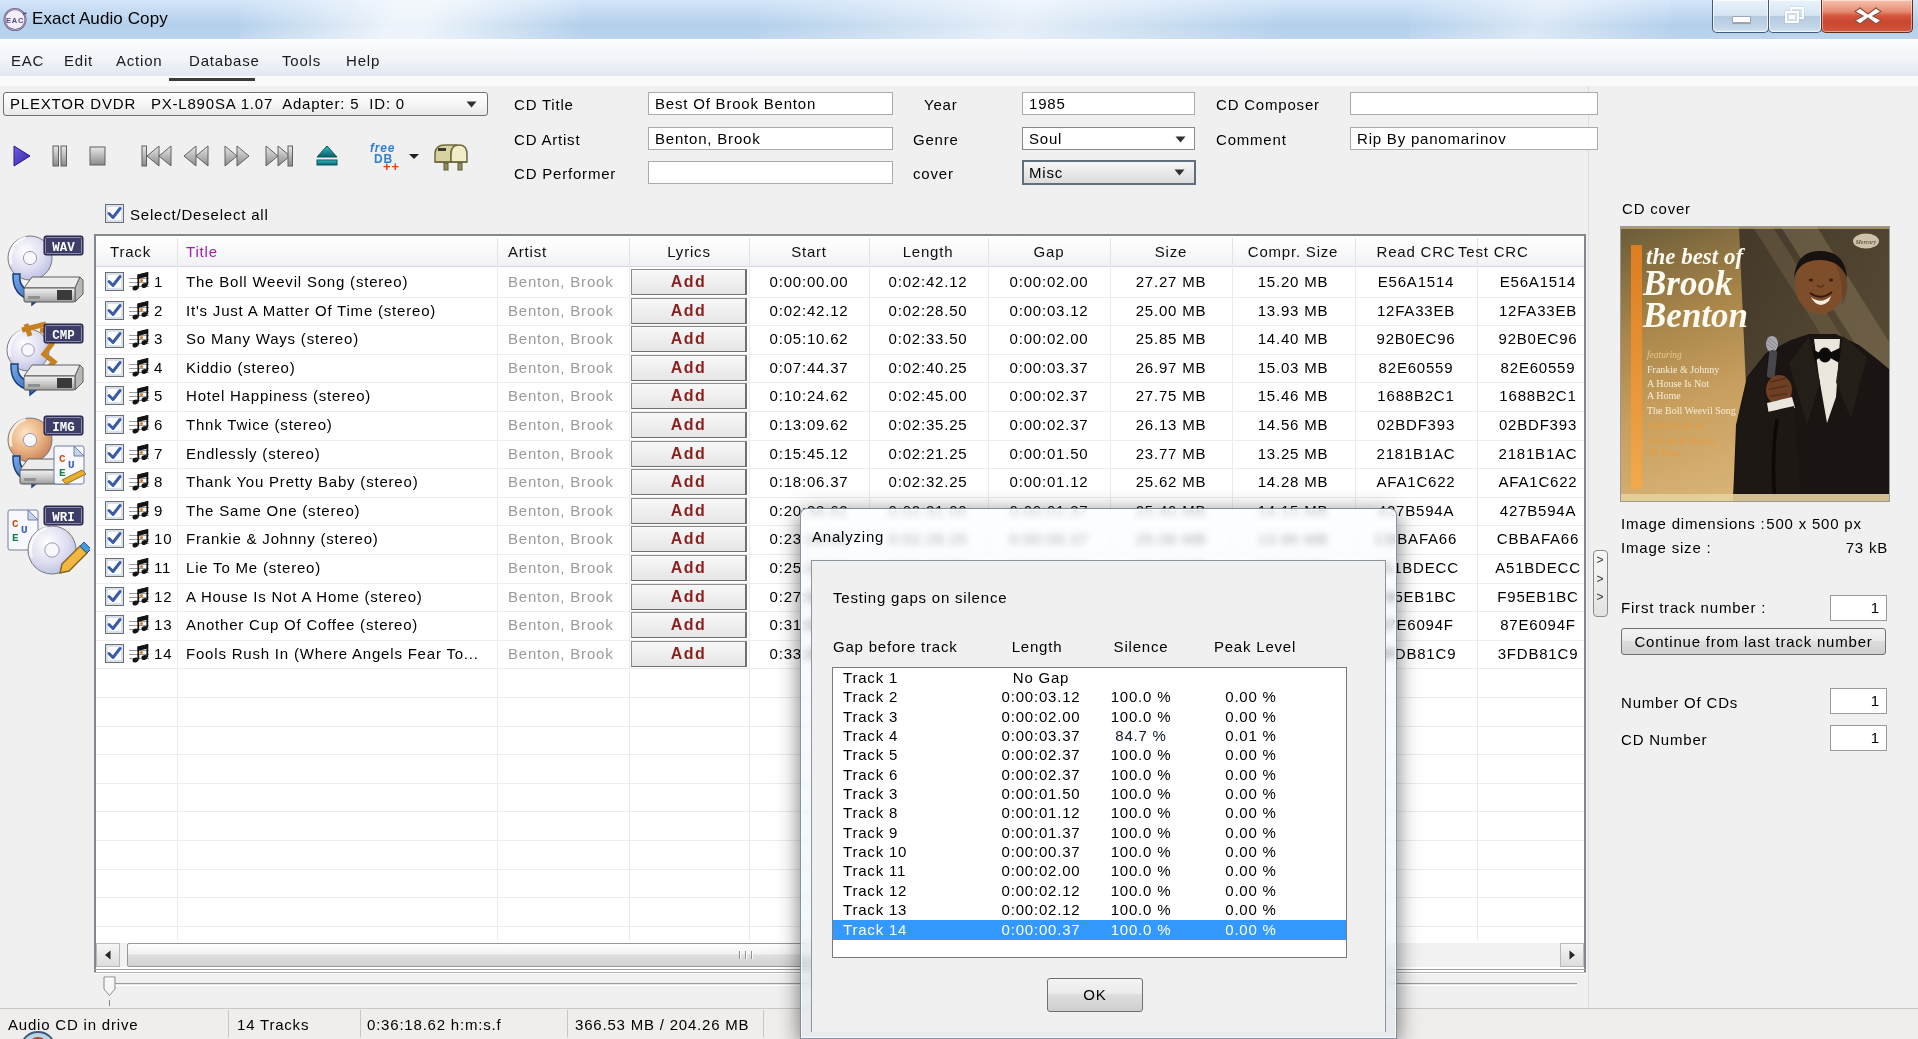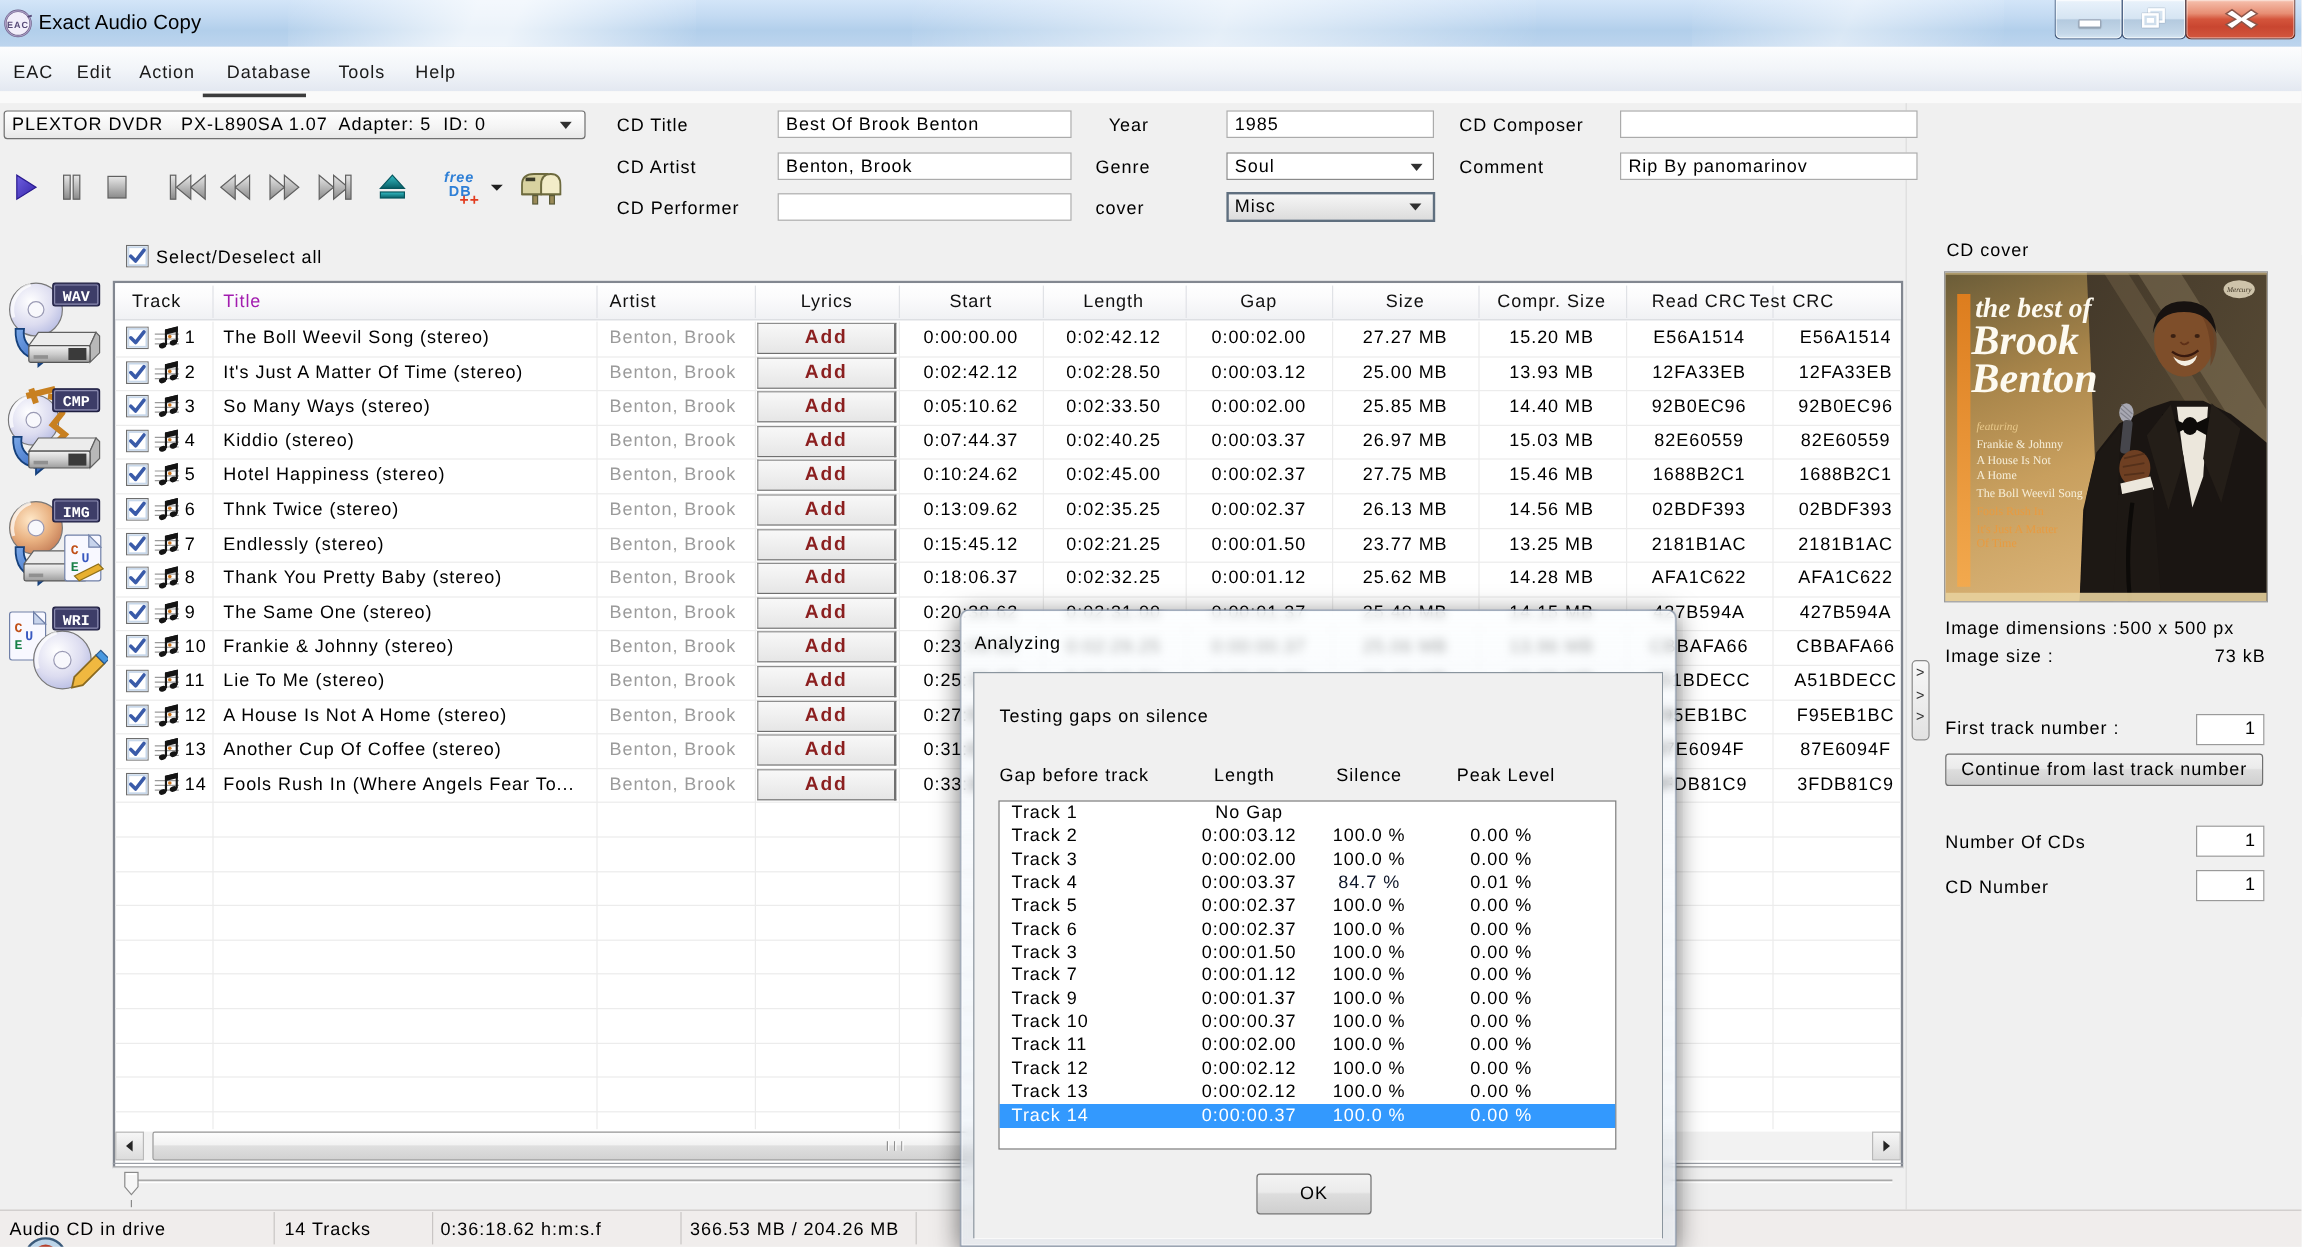--- a/index.html
+++ b/index.html
@@ -676,21 +676,21 @@
 <div class="lbl cen" style="left:1071px;top:746px;width:140px;color:#000;line-height:18px">100.0 %</div>
 <div class="lbl cen" style="left:1181px;top:746px;width:140px;color:#000;line-height:18px">0.00 %</div>
 <div class="lbl" style="left:843px;top:766px;color:#000;line-height:18px">Track 6</div>
 <div class="lbl cen" style="left:971px;top:766px;width:140px;color:#000;line-height:18px">0:00:02.37</div>
 <div class="lbl cen" style="left:1071px;top:766px;width:140px;color:#000;line-height:18px">100.0 %</div>
 <div class="lbl cen" style="left:1181px;top:766px;width:140px;color:#000;line-height:18px">0.00 %</div>
 <div class="lbl" style="left:843px;top:785px;color:#000;line-height:18px">Track 3</div>
 <div class="lbl cen" style="left:971px;top:785px;width:140px;color:#000;line-height:18px">0:00:01.50</div>
 <div class="lbl cen" style="left:1071px;top:785px;width:140px;color:#000;line-height:18px">100.0 %</div>
 <div class="lbl cen" style="left:1181px;top:785px;width:140px;color:#000;line-height:18px">0.00 %</div>
-<div class="lbl" style="left:843px;top:804px;color:#000;line-height:18px">Track 7</div>
+<div class="lbl" style="left:843px;top:804px;color:#000;line-height:18px">Track 8</div>
 <div class="lbl cen" style="left:971px;top:804px;width:140px;color:#000;line-height:18px">0:00:01.12</div>
 <div class="lbl cen" style="left:1071px;top:804px;width:140px;color:#000;line-height:18px">100.0 %</div>
 <div class="lbl cen" style="left:1181px;top:804px;width:140px;color:#000;line-height:18px">0.00 %</div>
 <div class="lbl" style="left:843px;top:824px;color:#000;line-height:18px">Track 9</div>
 <div class="lbl cen" style="left:971px;top:824px;width:140px;color:#000;line-height:18px">0:00:01.37</div>
 <div class="lbl cen" style="left:1071px;top:824px;width:140px;color:#000;line-height:18px">100.0 %</div>
 <div class="lbl cen" style="left:1181px;top:824px;width:140px;color:#000;line-height:18px">0.00 %</div>
 <div class="lbl" style="left:843px;top:843px;color:#000;line-height:18px">Track 10</div>
 <div class="lbl cen" style="left:971px;top:843px;width:140px;color:#000;line-height:18px">0:00:00.37</div>
 <div class="lbl cen" style="left:1071px;top:843px;width:140px;color:#000;line-height:18px">100.0 %</div>

